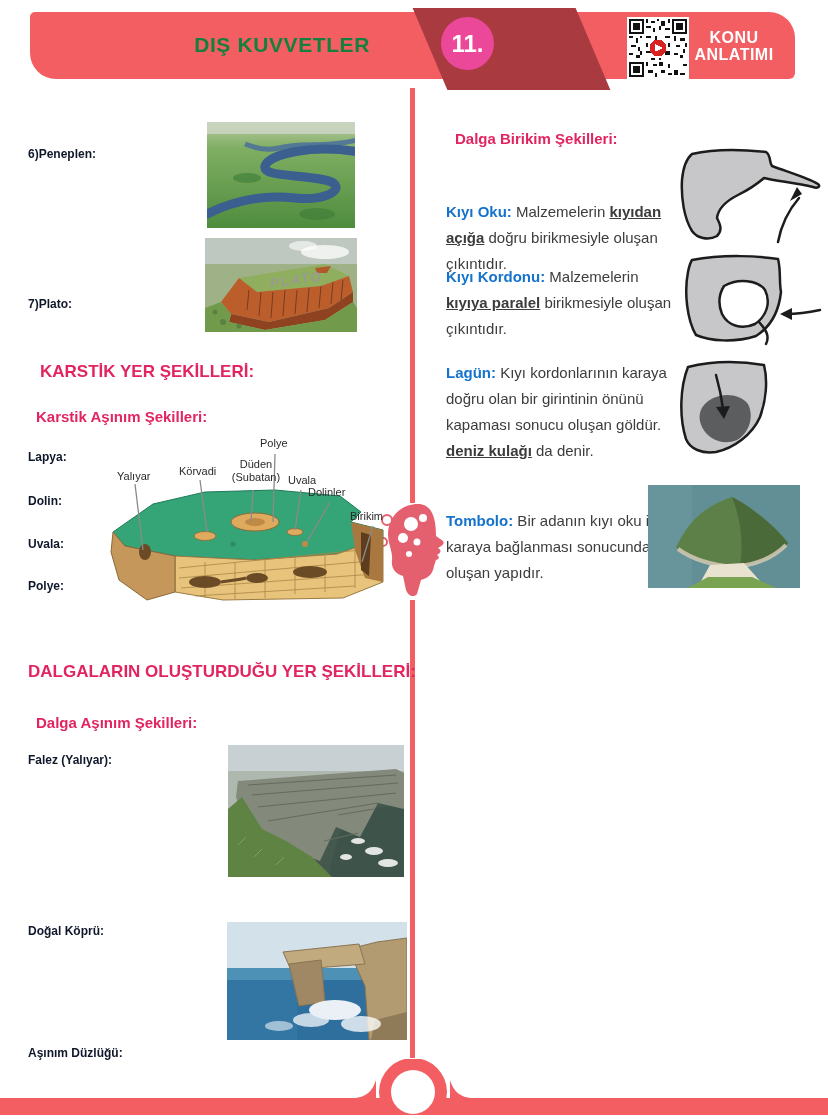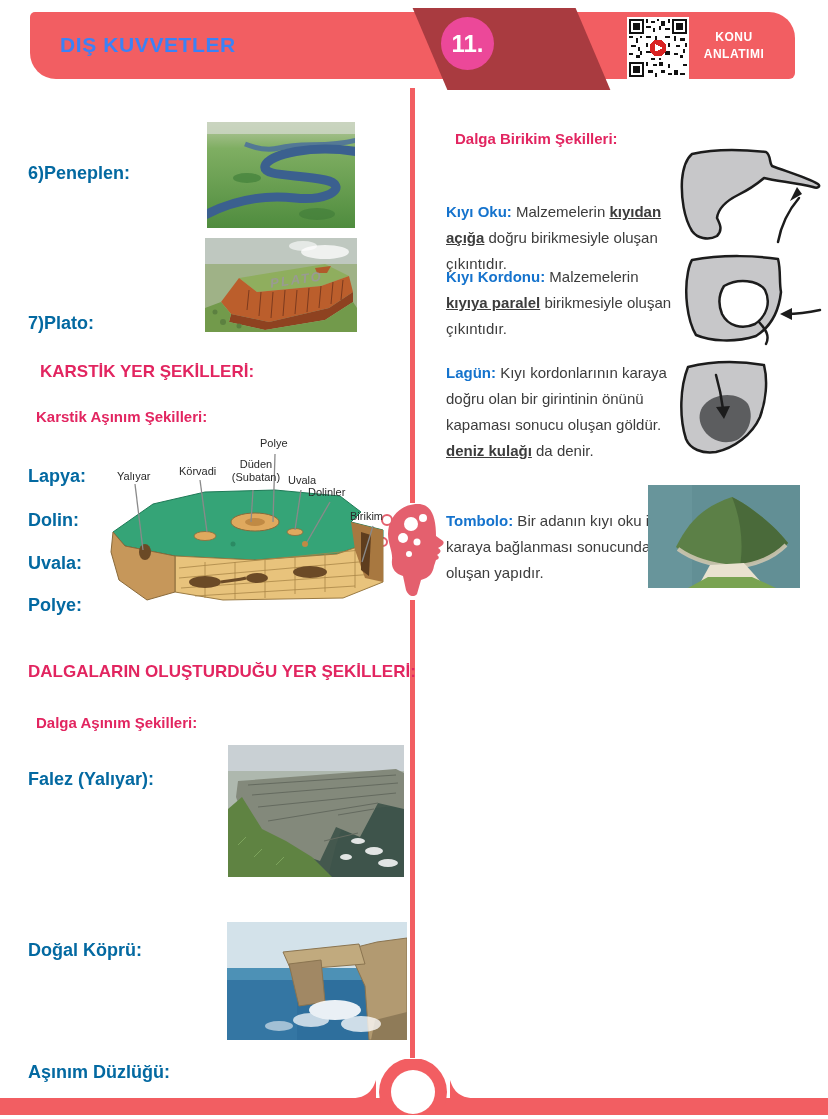--- a/index.html
+++ b/index.html
@@ -3,36 +3,36 @@
 <meta charset="utf-8">
 <style>
   html,body{margin:0;padding:0;background:#ffffff;}
   #page{position:relative;width:828px;height:1119px;background:#ffffff;
         font-family:"Liberation Sans",sans-serif;overflow:hidden;}
   .abs{position:absolute;}
 
   
   .banner{position:absolute;left:30px;top:12px;width:765px;height:67px;
           background:#f25e62;border-radius:5px 26px 6px 26px;}
-  .banner-title{position:absolute;left:60px;top:33px;width:300px;text-align:left;
-          color:#3b82f6;font-size:21px;font-weight:bold;letter-spacing:.6px;}
+  .banner-title{position:absolute;left:70px;top:33px;width:300px;text-align:right;
+          color:#15803d;font-size:21px;font-weight:bold;letter-spacing:.6px;}
   .para-shape{position:absolute;left:430px;top:8px;width:163px;height:82px;
           background:#a93b40;transform:skewX(23deg);}
   .num-circle{position:absolute;left:441px;top:17px;width:53px;height:53px;border-radius:50%;
           background:#ec4899;color:#fff;font-size:24px;font-weight:bold;
           display:flex;align-items:center;justify-content:center;}
   .qr{position:absolute;left:627px;top:17px;width:62px;height:62px;background:#fff;border-radius:2px;}
   .badge{position:absolute;left:690px;top:29px;width:88px;text-align:center;color:#fff;
-          font-weight:bold;font-size:12px;line-height:17px;letter-spacing:.5px;}
+          font-weight:bold;font-size:16px;line-height:17px;letter-spacing:.5px;}
 
   
   .vline{position:absolute;left:410px;width:5px;background:#f25e62;}
 
   
-  .blue-label{position:absolute;color:#0369a1;font-weight:bold;font-size:18px;margin-top:16px;}
+  .blue-label{position:absolute;color:#0f172a;font-weight:bold;font-size:12px;}
   .pink-h{position:absolute;color:#e22560;font-weight:bold;}
   .def{position:absolute;font-size:15px;line-height:26px;color:#3c3c3c;}
   .term-blue{color:#1573cd;font-weight:bold;}
   .ub{font-weight:bold;text-decoration:underline;color:#3c3c3c;}
 
   .klabel{position:absolute;font-size:11px;color:#2a2a2a;line-height:13px;white-space:nowrap;}
   .photo{position:absolute;display:block;}
   svg{display:block;}
 </style>
 </head>

